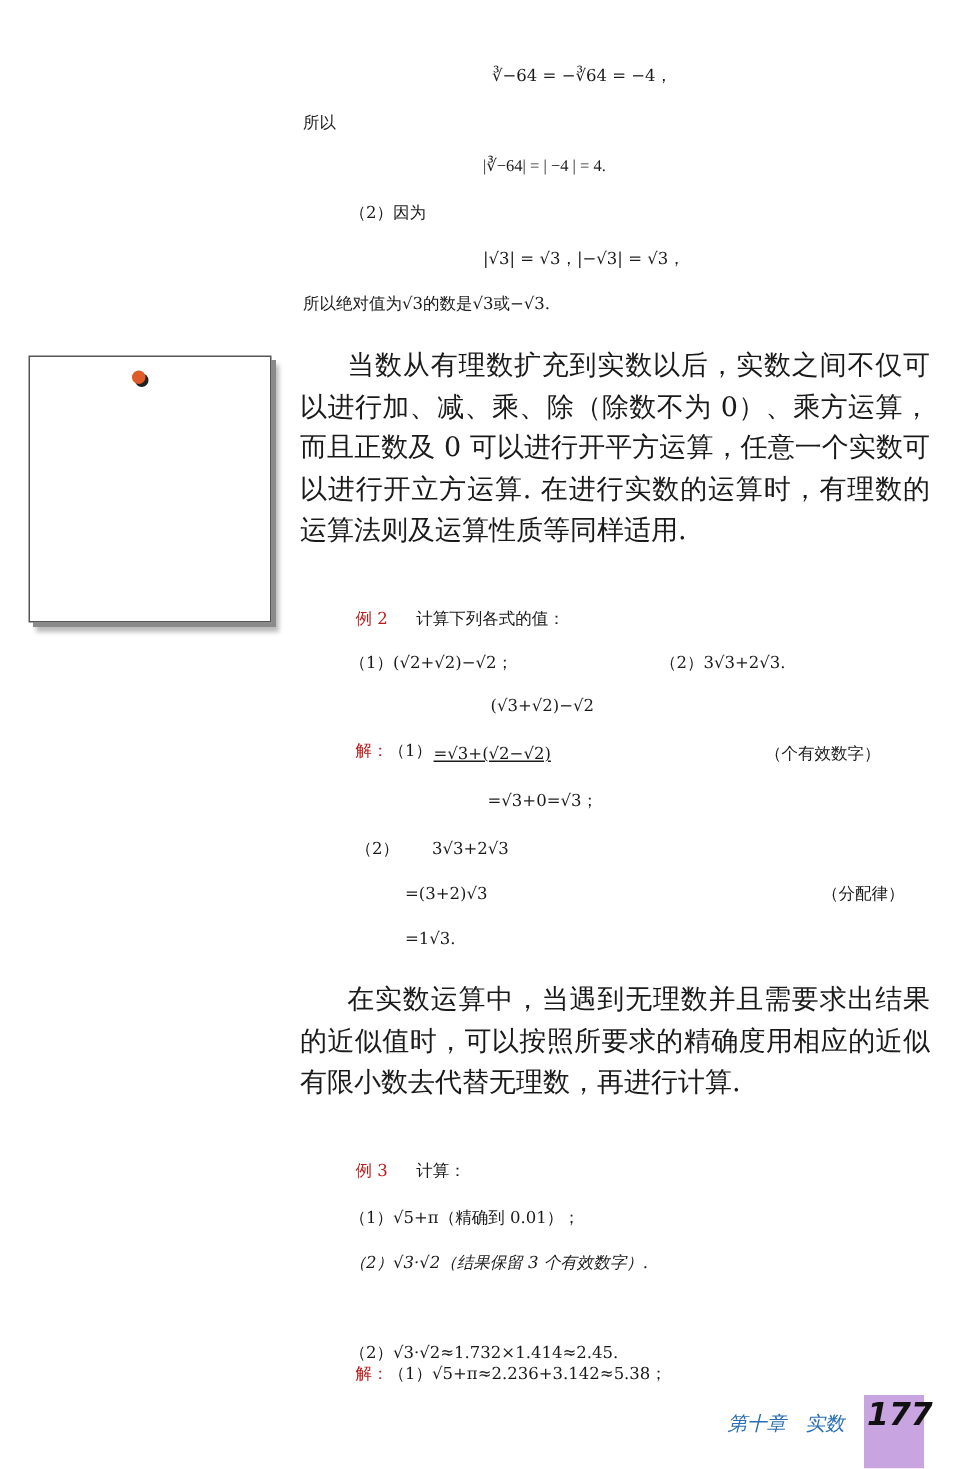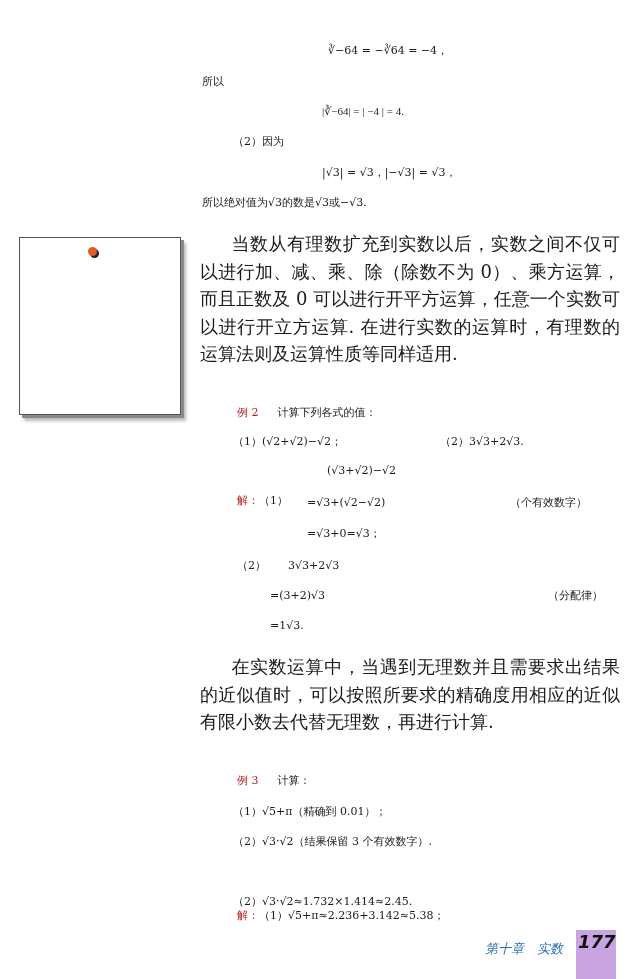--- a/index.html
+++ b/index.html
@@ -12,21 +12,21 @@
   .blue { color:#b91c1c; }
   .note { position:absolute; left:19px; top:237px; width:160px; height:176px; background:#fff;
           border:1.5px solid #555; box-shadow:3px 3px 0 #8a8a8a, 5px 6px 3px #bbb; }
   .note-text { position:absolute; left:12px; top:32px; width:142px; font-size:13.5px; line-height:24.5px;
                font-family:"DejaVu Sans","Liberation Sans",sans-serif; font-weight:bold; letter-spacing:1px; }
   .pin { position:absolute; left:68px; top:9px; width:9px; height:9px; border-radius:50%;
          background:#e05a2a; box-shadow:2px 2px 0 #222; }
   .footer-chapter { font-size:13px; color:#2a6fb4; font-style:italic; }
   .pagebox { position:absolute; left:576px; top:930px; width:40px; height:49px; background:#c8a5e0; }
   .pagenum { position:absolute; left:2px; top:1px; font-family:"DejaVu Sans","Liberation Sans",sans-serif;
-             font-size:18px; font-weight:bold; font-style:italic; color:#111; }
+             font-size:21px; font-weight:bold; font-style:italic; color:#111; }
 </style>
 </head>
 <body>
 
 <div class="abs t" style="left:328px;top:40px;">∛−64 = −∛64 = −4，</div>
 <div class="abs t" style="left:202px;top:71px;">所以</div>
 <div class="abs t" style="left:322px;top:100px;font-family:Liberation Serif, serif;">|∛−64| = | −4 | = 4.</div>
 <div class="abs t" style="left:233px;top:131px;text-align:right;">（2）因为</div>
 <div class="abs t" style="left:322px;top:162px;">|√3| = √3，|−√3| = √3，</div>
 <div class="abs t" style="left:202px;top:192px;">所以绝对值为√3的数是√3或−√3.</div>
@@ -44,41 +44,41 @@
   <span style="display:inline-block;width:12px;"></span>
   <span>计算下列各式的值：</span>
 </div>
 <div class="abs t" style="left:233px;top:431px;">（1）(√2+√2)−√2；</div>
 <div class="abs t" style="left:440px;top:431px;text-align:right;">（2）3√3+2√3.</div>
 
 <div class="abs t" style="left:237px;top:448px;margin-top:42px;">
   <span class="blue">解：</span><span>（1）</span>
 </div>
 <div class="abs t" style="left:327px;top:460px;">(√3+√2)−√2</div>
-<div class="abs t" style="left:307px;top:492px;">=√3+(√2−√2)</div>
+<div class="abs t" style="left:289px;top:492px;text-decoration:underline;">=√3+(√2−√2)</div>
 <div class="abs t" style="left:510px;top:492px;">（个有效数字）</div>
-<div class="abs t" style="left:307px;top:523px;">=√3+0=√3；</div>
+<div class="abs t" style="left:325px;top:523px;">=√3+0=√3；</div>
 
 <div class="abs t" style="left:237px;top:555px;">（2）</div>
 <div class="abs t" style="left:288px;top:555px;">3√3+2√3</div>
 <div class="abs t" style="left:270px;top:585px;">=(3+2)√3</div>
 <div class="abs t" style="left:548px;top:585px;">（分配律）</div>
 <div class="abs t" style="left:270px;top:615px;">=1√3.</div>
 
 <div class="para" style="top:653px;">
   <span class="indent"></span><span>在实数运算中，当遇到无理数并且需要求出结果的近似值时，可以按照所要求的精确度用相应的近似有限小数去代替无理数，再进行计算.</span>
 </div>
 
 <div class="abs t" style="left:237px;top:770px;">
   <span class="blue">例 3</span>
   <span style="display:inline-block;width:12px;"></span>
   <span>计算：</span>
 </div>
 <div class="abs t" style="left:233px;top:801px;">（1）√5+π（精确到 0.01）；</div>
-<div class="abs t" style="left:233px;top:831px;">（2）√3·√2（结果保留 3 个有效数字）.</div>
+<div class="abs t" style="left:233px;top:831px;font-style:italic;">（2）√3·√2（结果保留 3 个有效数字）.</div>
 <div class="abs t" style="left:237px;top:861px;margin-top:44px;">
   <span class="blue">解：</span><span>（1）√5+π≈2.236+3.142≈5.38；</span>
 </div>
 <div class="abs t" style="left:233px;top:891px;">（2）√3·√2≈1.732×1.414≈2.45.</div>
 
 <div class="abs footer-chapter" style="left:485px;top:940px;">第十章　实数</div>
 <div class="pagebox">
   <span class="pagenum">177</span>
 </div>
 

